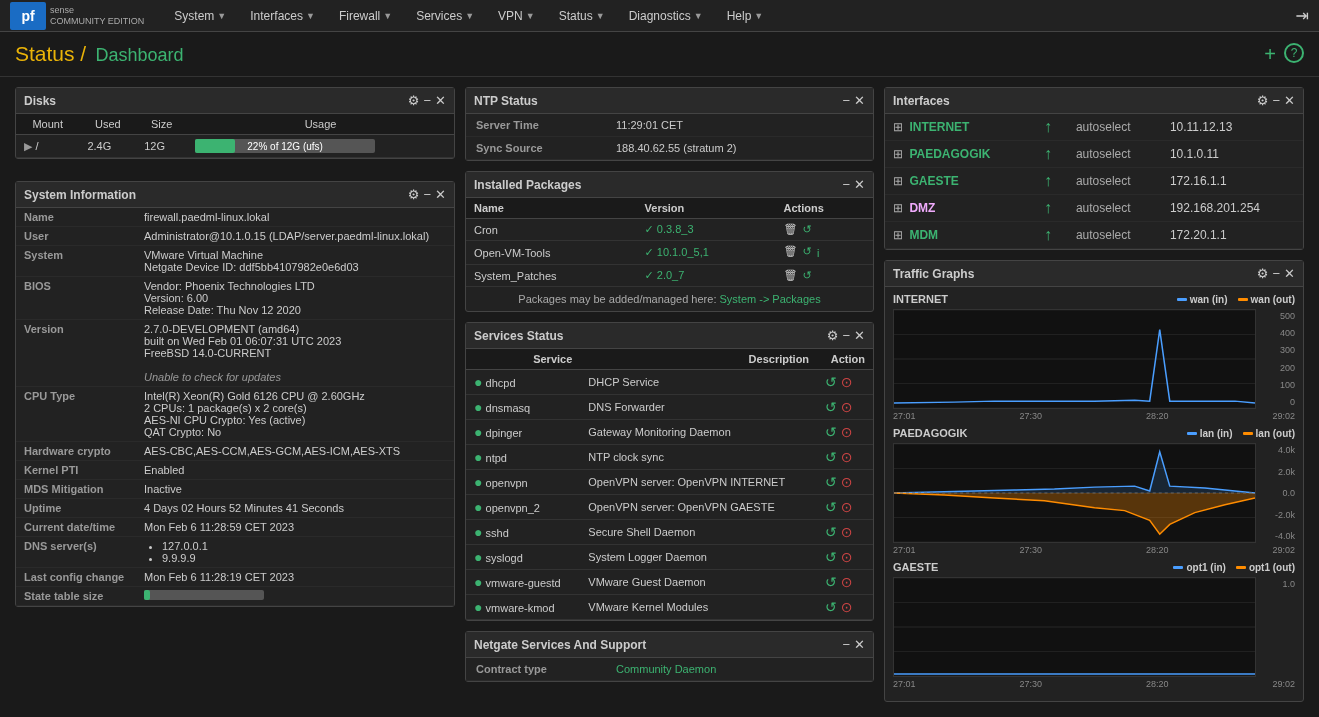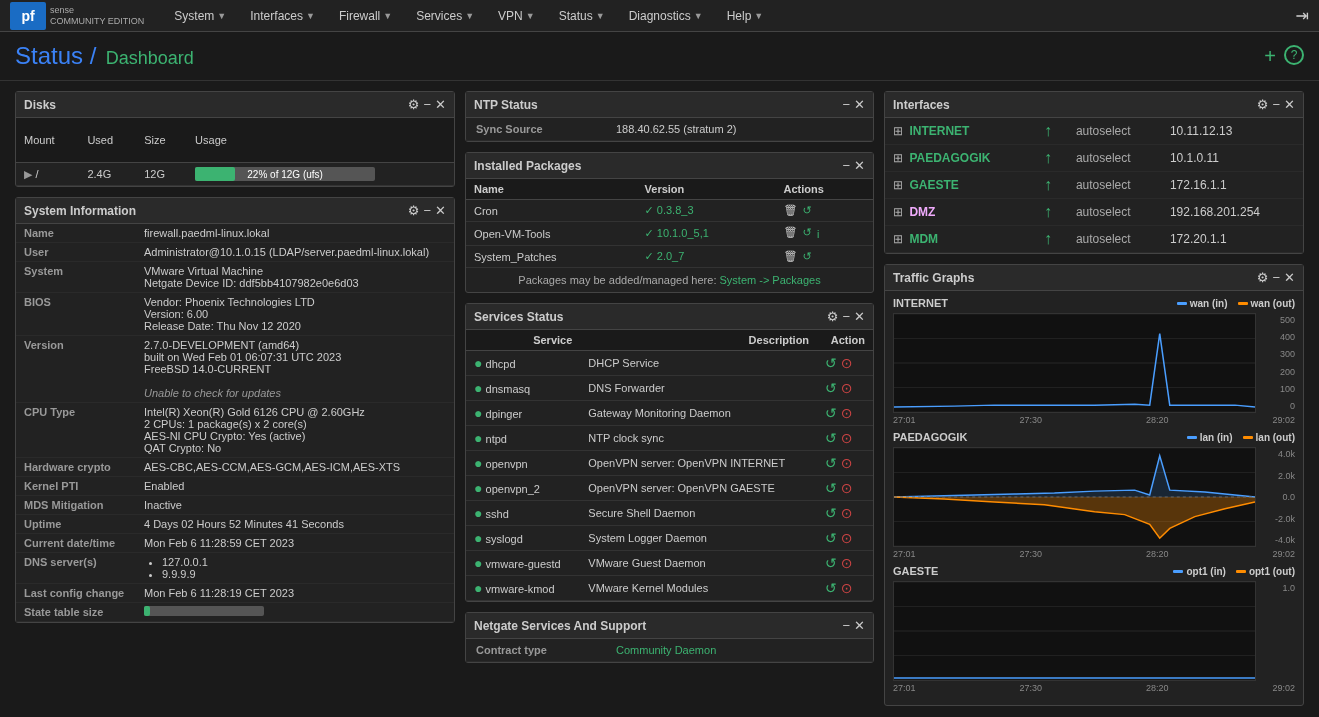--- a/index.html
+++ b/index.html
@@ -24,21 +24,21 @@
 
     
     .widget { background: #222; border: 1px solid #444; border-radius: 3px; margin-bottom: 10px; }
     .widget-header { background: #2a2a2a; padding: 5px 8px; display: flex; align-items: center; justify-content: space-between; border-bottom: 1px solid #444; }
     .widget-title { color: #ccc; font-weight: bold; font-size: 12px; }
     .widget-controls { display: flex; gap: 4px; }
     .wc-btn { color: #ccc; cursor: pointer; font-size: 13px; }
 
     
     .disk-table { width: 100%; border-collapse: collapse; }
-    .disk-table th { background: #1a1a1a; color: #ccc; padding: 16px 8px; text-align: left; border-bottom: 1px solid #444; font-weight: normal; font-size: 11px; }
+    .disk-table th { background: #1a1a1a; color: #ccc; padding: 4px 8px; text-align: center; border-bottom: 1px solid #444; font-weight: normal; font-size: 11px; }
     .disk-table td { padding: 4px 8px; border-bottom: 1px solid #333; font-size: 11px; }
     .disk-expand { color: #999; cursor: pointer; }
     .progress-bar-wrap { width: 180px; }
     .progress-bar-bg { background: #555; border-radius: 2px; height: 14px; position: relative; }
     .progress-bar-fill { background: #3cb371; height: 100%; border-radius: 2px; }
     .progress-label { position: absolute; left: 50%; top: 50%; transform: translate(-50%,-50%); color: #fff; font-size: 10px; white-space: nowrap; }
 
     
     .sysinfo-table { width: 100%; border-collapse: collapse; }
     .sysinfo-table td { padding: 3px 8px; border-bottom: 1px solid #2a2a2a; vertical-align: top; font-size: 11px; }
@@ -73,21 +73,21 @@
     .iface-name { color: #3cb371; font-weight: bold; }
 
     
     .traffic-graph-container { padding: 6px 8px; }
     .graph-title { font-weight: bold; color: #ccc; font-size: 11px; margin-bottom: 4px; display: flex; align-items: center; justify-content: space-between; }
     .graph-legend { display: flex; gap: 10px; font-size: 10px; }
     .legend-item { display: flex; align-items: center; gap: 3px; }
     .legend-dot { width: 10px; height: 3px; border-radius: 1px; }
     .graph-time-labels { display: flex; justify-content: space-between; font-size: 9px; color: #888; margin-top: 2px; margin-bottom: 6px; }
 
-    .col-left { display: flex; flex-direction: column; }
+    .col-left { display: flex; flex-direction: column; gap: 12px; }
     .col-mid { display: flex; flex-direction: column; }
     .col-right { display: flex; flex-direction: column; }
   </style>
 </head>
 <body>
 
 <nav class="navbar">
   <div class="navbar-brand">
     <div class="brand-logo">pf</div>
     <div class="brand-text">sense<br>COMMUNITY EDITION</div>
@@ -124,21 +124,21 @@
     <div class="nav-item">
         <span>Help</span>
         <span class="arrow">▼</span>
       </div>
   </div>
   <div class="navbar-right">⇥</div>
 </nav>
 
 <div class="breadcrumb-bar">
   <div>
-    <span style="color:#3b82f6; font-size:24px;">Status /</span>
+    <span style="color:#eab308; font-size:21px;">Status /</span>
     <span style="color:#3cb371; font-size:18px; margin-left:6px;">Dashboard</span>
   </div>
   <div class="breadcrumb-actions">
     <span style="color:#3cb371; cursor:pointer; font-size:20px;">+</span>
     <span style="color:#3cb371; cursor:pointer; font-size:16px; border:2px solid #3cb371; border-radius:50%; width:20px; height:20px; display:flex; align-items:center; justify-content:center; font-size:12px;">?</span>
   </div>
 </div>
 
 <div class="main">
 
@@ -268,20 +268,24 @@
       <div class="widget-header">
         <span class="widget-title">NTP Status</span>
         <div class="widget-controls">
           <span class="wc-btn">−</span>
           <span class="wc-btn">✕</span>
         </div>
       </div>
       <table class="ntp-table">
         <tbody>
           <tr>
+              <td>Server Time</td>
+              <td>11:29:01 CET</td>
+            </tr>
+          <tr>
               <td>Sync Source</td>
               <td>188.40.62.55 (stratum 2)</td>
             </tr>
         </tbody>
       </table>
     </div>
 
     <div class="widget">
       <div class="widget-header">
         <span class="widget-title">Installed Packages</span>

